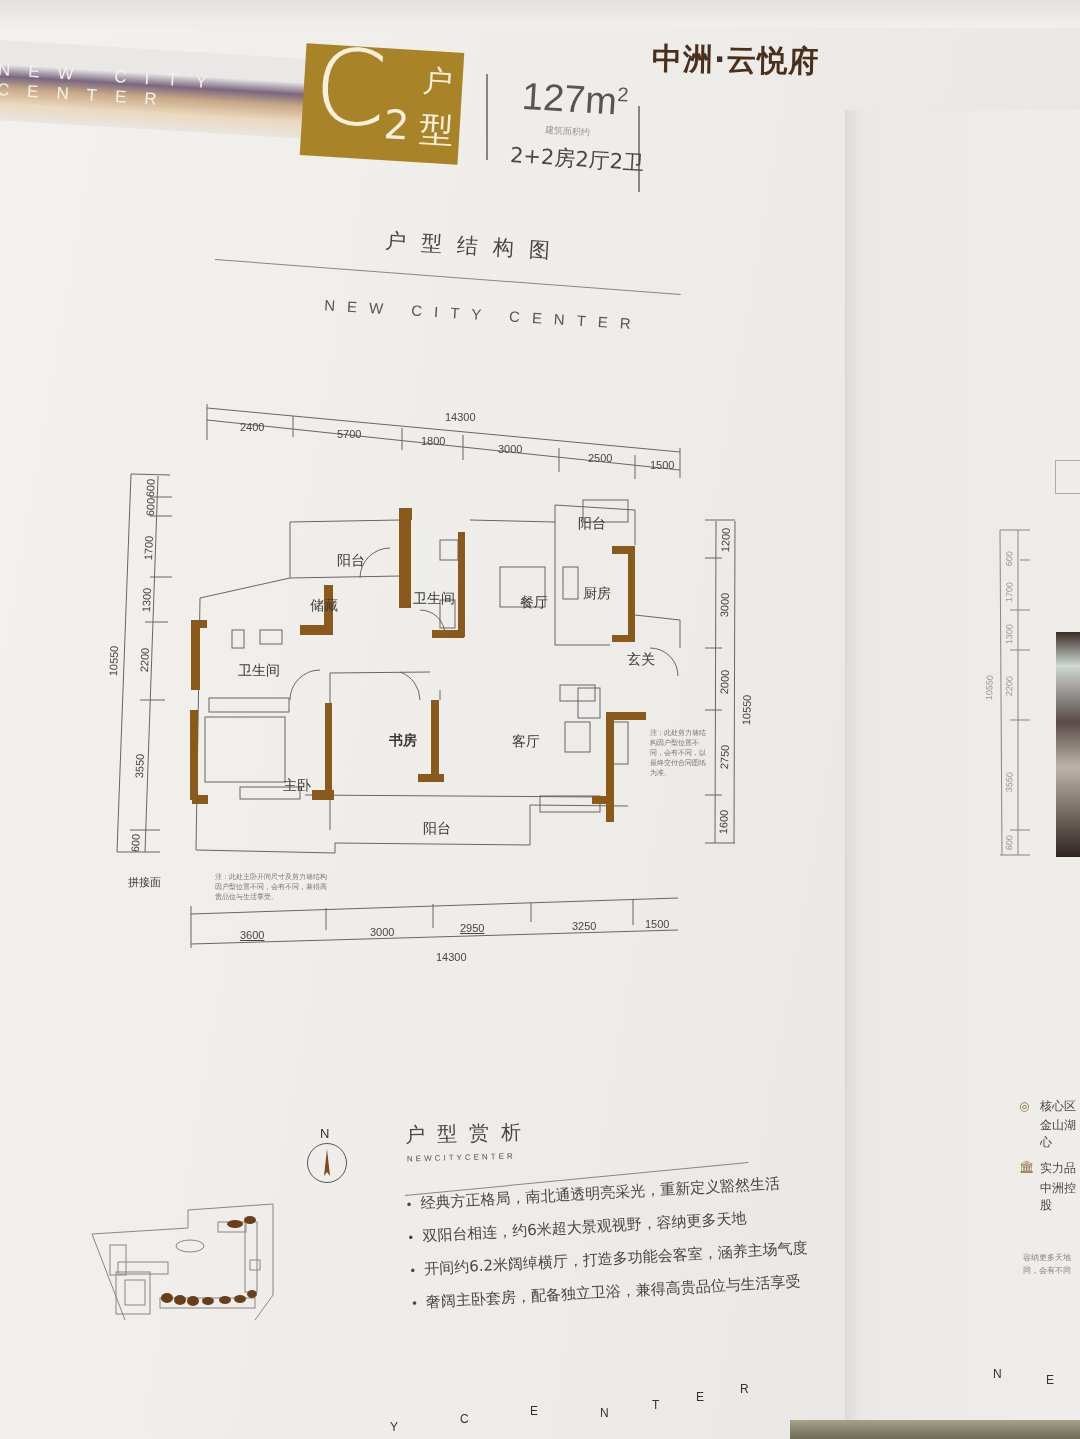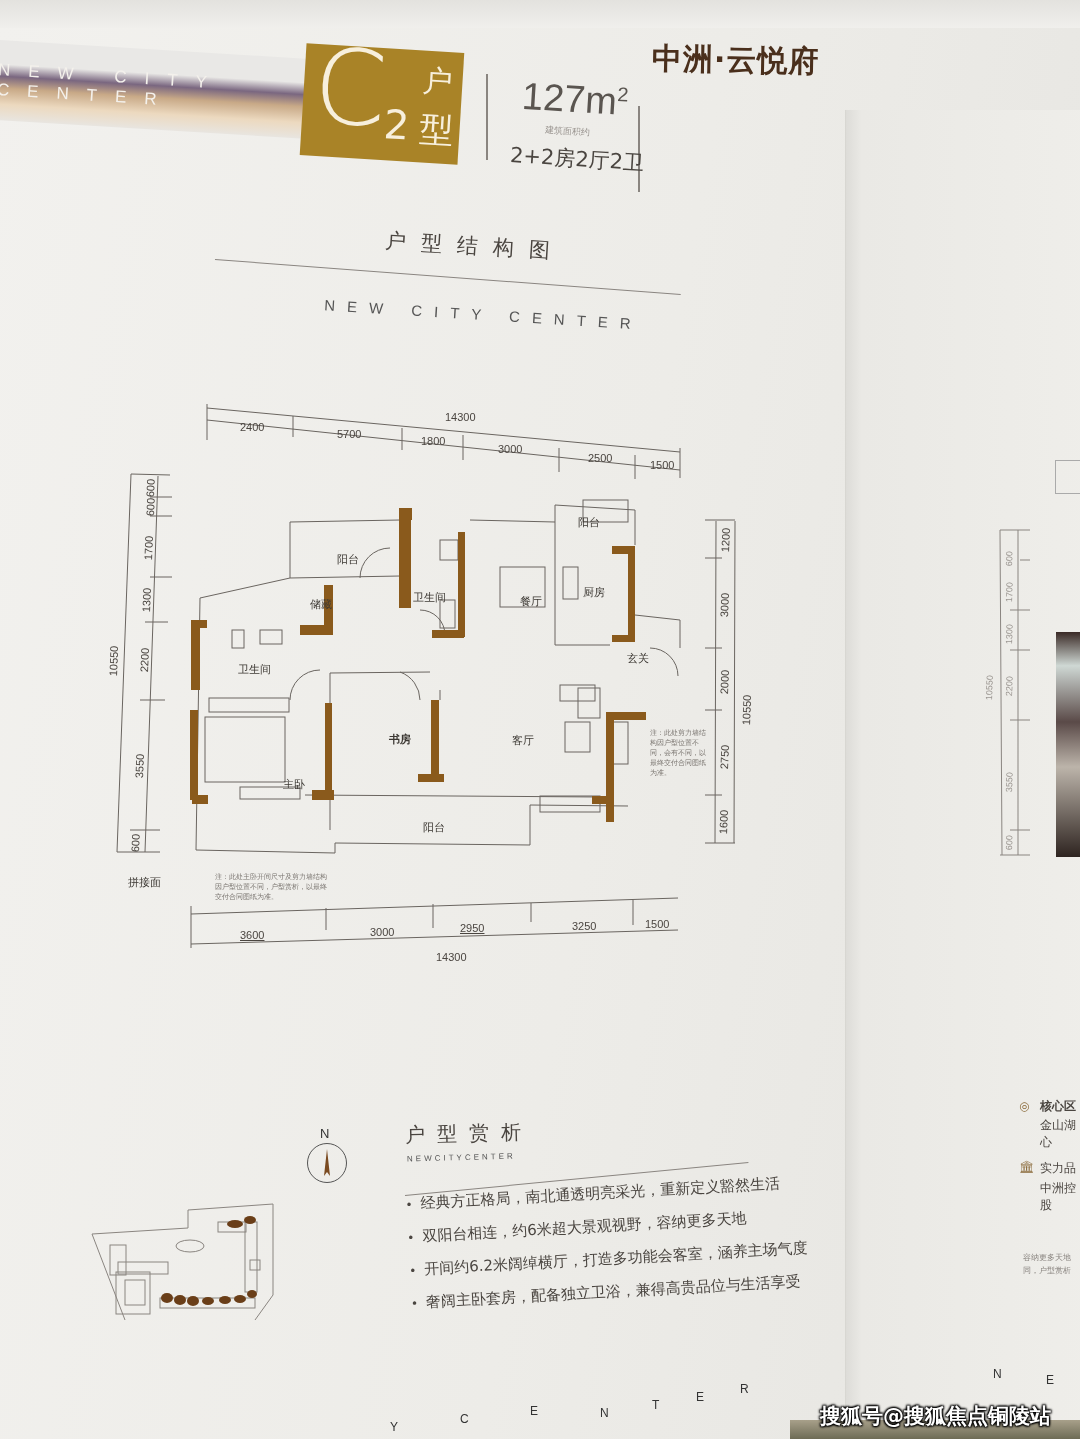--- a/index.html
+++ b/index.html
@@ -48,21 +48,21 @@
   .layout { position:absolute; left:510px; top:145px; font-size:21px; color:#4a4540; transform:rotate(3.5deg); }
   .brand { position:absolute; left:652px; top:40px; font-size:30px; font-weight:bold; color:#4a2f1c; transform:rotate(1deg); letter-spacing:1px; }
 
   .section-title { position:absolute; font-size:21px; letter-spacing:15px; color:#4a4540; transform:rotate(3.5deg); }
   .section-sub { position:absolute; font-size:15px; letter-spacing:12px; color:#555; transform:rotate(3.5deg); font-family:"Liberation Sans", sans-serif; }
   .line { position:absolute; height:1px; background:#8a8580; transform-origin:left center; }
 
   .plan { position:absolute; left:0; top:0; width:1080px; height:1000px; }
   .dim { position:absolute; font-size:11px; color:#4a4540; font-family:"Liberation Sans", sans-serif; }
   .dimv { position:absolute; font-size:11px; color:#4a4540; transform:rotate(-88deg); transform-origin:left top; font-family:"Liberation Sans", sans-serif; }
-  .room { position:absolute; font-size:11px; color:#3c3833; }
+  .room { position:absolute; font-size:14px; color:#3c3833; }
   .note { position:absolute; font-size:7px; line-height:10px; color:#7a7570; }
 
   .compass { position:absolute; left:307px; top:1143px; width:38px; height:38px; border:1.5px solid #555; border-radius:50%; }
   .compass-n { position:absolute; left:320px; top:1126px; font-size:13px; color:#333; font-family:"Liberation Sans", sans-serif; }
   .bullets { position:absolute; left:405px; top:1195px; transform:rotate(-3.2deg); transform-origin:left top; }
   .bullet { font-size:15px; color:#4a4540; margin-bottom:14px; white-space:nowrap; }
   .bullet:before { content:"•"; margin-right:8px; font-size:12px; }
 
   .right-feat { position:absolute; font-size:12px; color:#4a4540; }
   .right-icon { position:absolute; width:13px; height:13px; color:#8a6a3a; font-size:12px; }
@@ -235,21 +235,21 @@
     <span class="room" style="left:578px;top:515px;">阳台</span>
     <span class="room" style="left:583px;top:585px;">厨房</span>
     <span class="room" style="left:627px;top:651px;">玄关</span>
     <span class="room" style="left:238px;top:662px;">卫生间</span>
     <span class="room" style="left:389px;top:732px;font-weight:bold;">书房</span>
     <span class="room" style="left:512px;top:733px;">客厅</span>
     <span class="room" style="left:283px;top:777px;">主卧</span>
     <span class="room" style="left:423px;top:820px;">阳台</span>
 
     <span class="room" style="left:128px;top:875px;font-size:11px;text-align:right;">拼接面</span>
-    <div class="note" style="left:215px;top:872px;width:118px;">注：此处主卧开间尺寸及剪力墙结构因户型位置不同，户型赏析，以最终交付合同图纸为准。</div>
+    <div class="note" style="left:215px;top:872px;width:118px;">注：此处主卧开间尺寸及剪力墙结构因户型位置不同，会有不同，兼得高贵品位与生活享受。</div>
     <div class="note" style="left:650px;top:728px;width:58px;">注：此处剪力墙结构因户型位置不同，会有不同，以最终交付合同图纸为准。</div>
   </div>
 
   <span class="compass-n">N</span>
   <div class="compass">
     <svg width="38" height="38" style="position:absolute;left:0;top:0;">
         <polygon points="19,5 22,32 19,28 16,32" fill="#7a4a20"></polygon>
       </svg>
   </div>
   <div class="section-title" style="left:405px;top:1120px;transform:rotate(-1.5deg);font-size:20px;letter-spacing:12px;">户型赏析</div>
@@ -307,33 +307,32 @@
   <span class="dimv" style="left:1004px;top:566px;font-size:9px;color:#9a9590;">600</span>
   <span class="dimv" style="left:1004px;top:602px;font-size:9px;color:#9a9590;">1700</span>
   <span class="dimv" style="left:1004px;top:644px;font-size:9px;color:#9a9590;">1300</span>
   <span class="dimv" style="left:1004px;top:696px;font-size:9px;color:#9a9590;">2200</span>
   <span class="dimv" style="left:1004px;top:792px;font-size:9px;color:#9a9590;">3550</span>
   <span class="dimv" style="left:1004px;top:850px;font-size:9px;color:#9a9590;">600</span>
   <div style="position:absolute;left:1056px;top:632px;width:24px;height:225px;background:linear-gradient(180deg,#3a2a26 0%,#cfd8d4 15%,#5a4a48 40%,#bcb4aa 60%,#2e2420 100%);"></div>
   <div style="position:absolute;left:1055px;top:460px;width:30px;height:32px;border:1px solid #aaa;border-right:none;"></div>
 
   <span class="right-icon" style="left:1019px;top:1099px;">◎</span>
-  <span class="right-feat" style="left:1040px;top:1098px;font-weight:bold;">核心区</span>
+  <span class="right-feat" style="left:1040px;top:1098px;">核心区</span>
   <span class="right-feat" style="left:1040px;top:1117px;">金山湖心</span>
   <span class="right-icon" style="left:1019px;top:1160px;">🏛</span>
   <span class="right-feat" style="left:1040px;top:1160px;">实力品</span>
   <span class="right-feat" style="left:1040px;top:1180px;">中洲控股</span>
   <span class="right-feat" style="left:1023px;top:1252px;font-size:8px;color:#8a8580;">容纳更多天地</span>
-  <span class="right-feat" style="left:1023px;top:1265px;font-size:8px;color:#8a8580;">同，户型赏析</span>
+  <span class="right-feat" style="left:1023px;top:1265px;font-size:8px;color:#8a8580;">同，会有不同</span>
   <span class="bottom-letter" style="left:993px;top:1367px;">N</span>
   <span class="bottom-letter" style="left:1046px;top:1373px;">E</span>
 
   <span class="bottom-letter" style="left:390px;top:1420px;">Y</span>
   <span class="bottom-letter" style="left:460px;top:1412px;">C</span>
   <span class="bottom-letter" style="left:530px;top:1404px;">E</span>
   <span class="bottom-letter" style="left:600px;top:1406px;">N</span>
   <span class="bottom-letter" style="left:652px;top:1398px;">T</span>
   <span class="bottom-letter" style="left:696px;top:1390px;">E</span>
   <span class="bottom-letter" style="left:740px;top:1382px;">R</span>
 
   <div class="bottom-shadow"></div>
-  <div class="watermark">搜狐号@搜狐焦点铜陵站</div>
 </div>
 
 </body></html>

